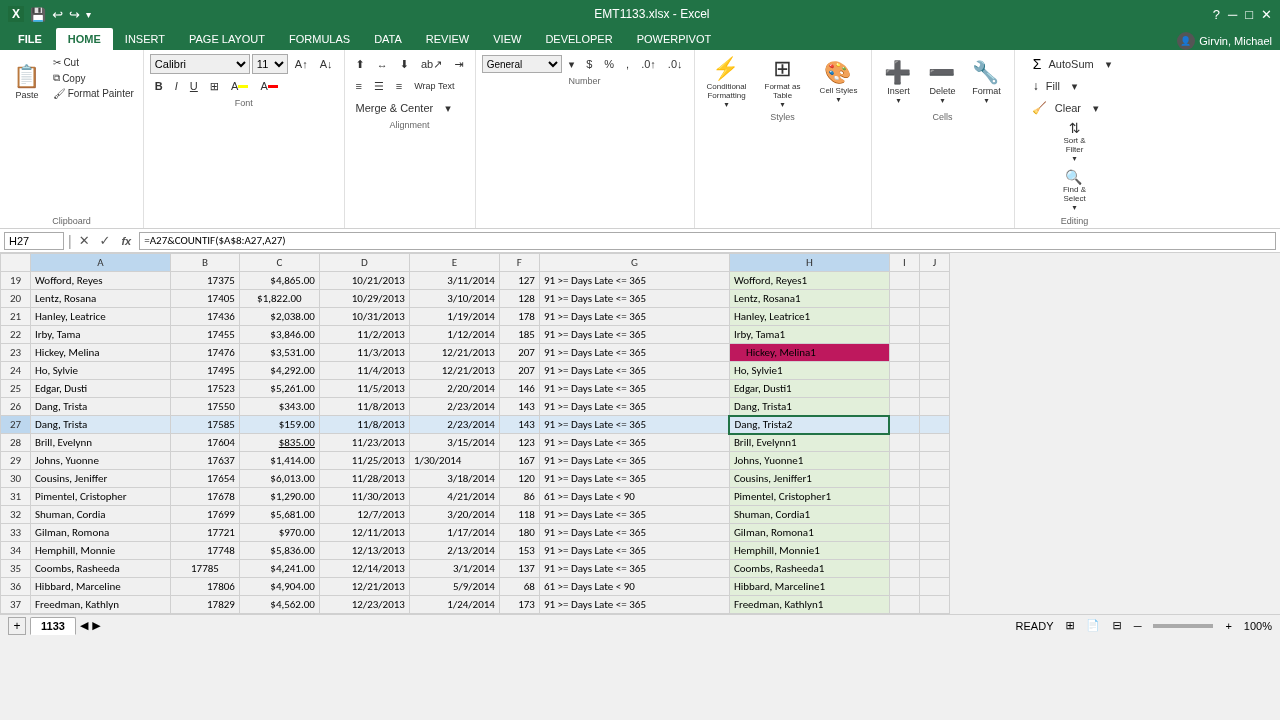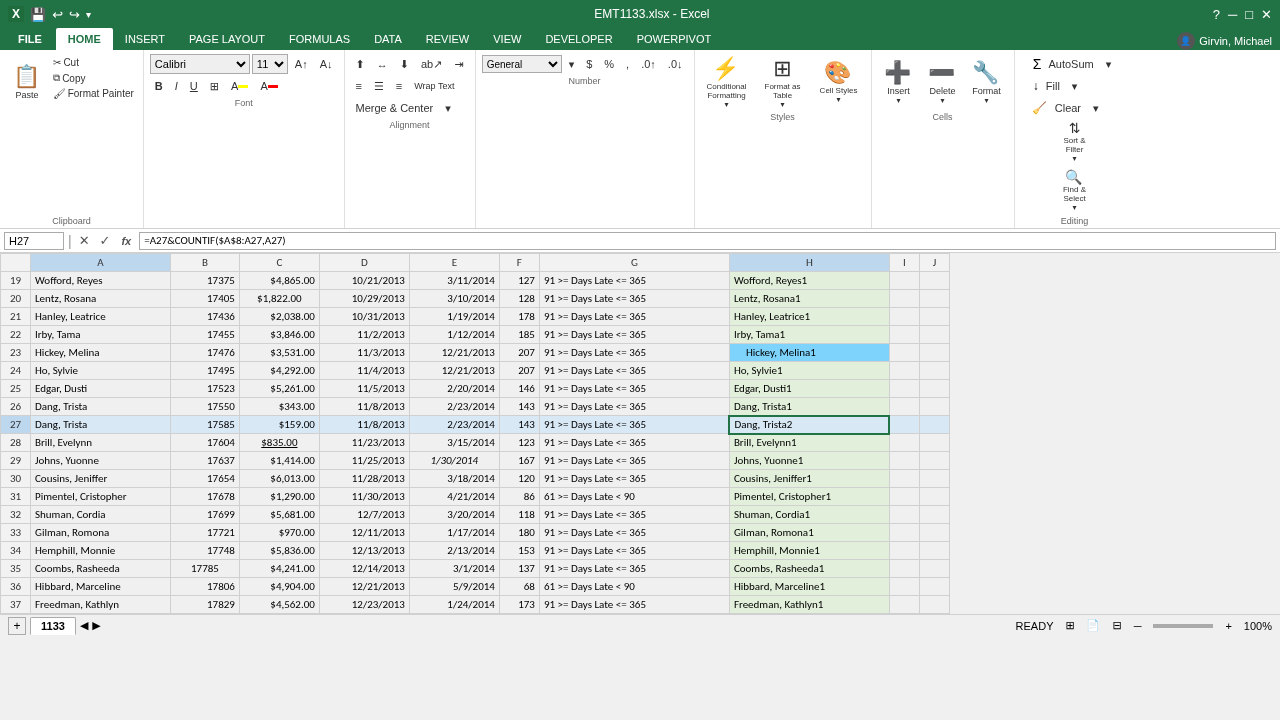--- a/index.html
+++ b/index.html
@@ -480,21 +480,21 @@
           </tr>
           <tr>
             <td class="row-header">23</td>
             <td class="col-a">Hickey, Melina</td>
             <td style="text-align: right;">17476</td>
             <td style="text-align: right;">$3,531.00</td>
             <td style="text-align: right;">11/3/2013</td>
             <td style="text-align: right;">12/21/2013</td>
             <td style="text-align: right;">207</td>
             <td>91 &gt;= Days Late &lt;= 365</td>
-            <td style="background: #7dd3fc; padding-left: 16px;">Hickey, Melina1</td>
+            <td style="background: #be185d; padding-left: 16px;">Hickey, Melina1</td>
             <td></td>
             <td></td>
           </tr>
           <tr>
             <td class="row-header">24</td>
             <td class="col-a">Ho, Sylvie</td>
             <td style="text-align: right;">17495</td>
             <td style="text-align: right;">$4,292.00</td>
             <td style="text-align: right;">11/4/2013</td>
             <td style="text-align: right;">12/21/2013</td>
@@ -540,36 +540,36 @@
             <td style="text-align: right; background: rgb(217, 232, 245);">143</td>
             <td style="background: rgb(217, 232, 245);">91 &gt;= Days Late &lt;= 365</td>
             <td style="background: rgb(217, 232, 245); border: 2px solid rgb(33, 115, 70);">Dang, Trista2</td>
             <td style="background: rgb(217, 232, 245);"></td>
             <td style="background: rgb(217, 232, 245);"></td>
           </tr>
           <tr>
             <td class="row-header">28</td>
             <td class="col-a">Brill, Evelynn</td>
             <td style="text-align: right;">17604</td>
-            <td style="text-align: center; text-decoration: underline;">$835.00</td>
+            <td style="text-align: right; text-decoration: underline;">$835.00</td>
             <td style="text-align: right;">11/23/2013</td>
             <td style="text-align: right;">3/15/2014</td>
             <td style="text-align: right;">123</td>
             <td>91 &gt;= Days Late &lt;= 365</td>
             <td style="background: rgb(226, 239, 218);">Brill, Evelynn1</td>
             <td></td>
             <td></td>
           </tr>
           <tr>
             <td class="row-header">29</td>
             <td class="col-a">Johns, Yuonne</td>
             <td style="text-align: right;">17637</td>
             <td style="text-align: right;">$1,414.00</td>
             <td style="text-align: right;">11/25/2013</td>
-            <td style="text-align: center; font-style: italic;">1/30/2014</td>
+            <td style="text-align: left;">1/30/2014</td>
             <td style="text-align: right;">167</td>
             <td>91 &gt;= Days Late &lt;= 365</td>
             <td style="background: rgb(226, 239, 218);">Johns, Yuonne1</td>
             <td></td>
             <td></td>
           </tr>
           <tr>
             <td class="row-header">30</td>
             <td class="col-a">Cousins, Jeniffer</td>
             <td style="text-align: right;">17654</td>

